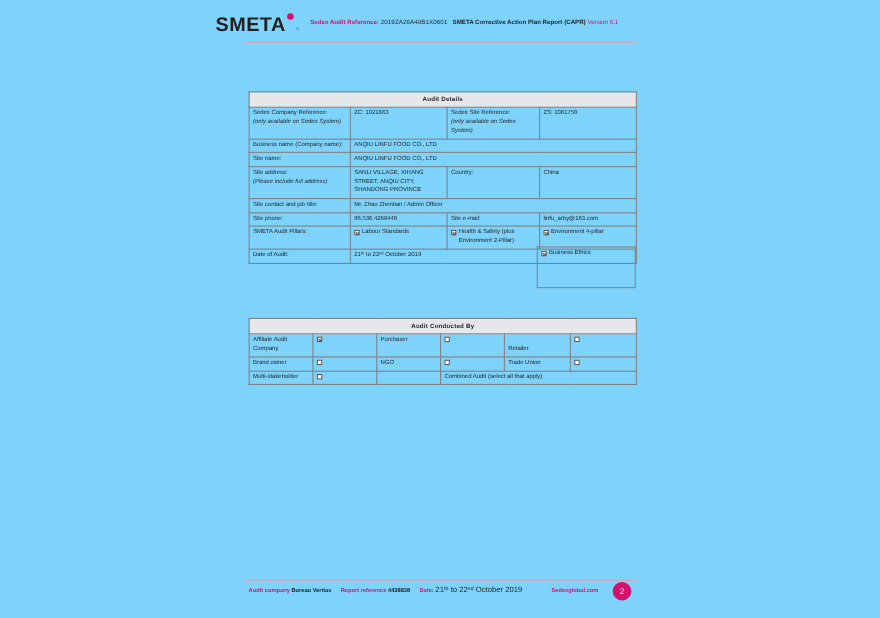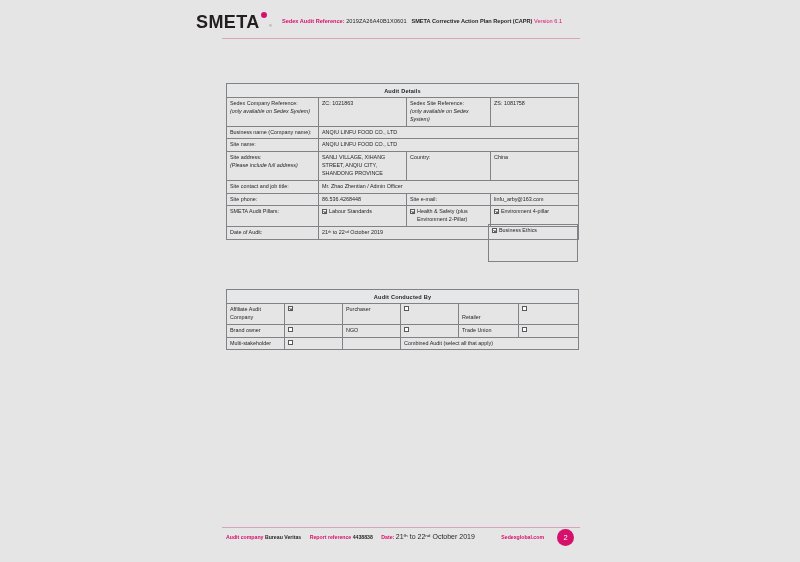--- a/index.html
+++ b/index.html
@@ -10,21 +10,21 @@
     width: 800px;
     height: 562px;
     background: #ffffff;
     font-family: "Liberation Sans", sans-serif;
     overflow: hidden;
   }
   .page {
     position: relative;
     width: 800px;
     height: 562px;
-    background: #e5e5e5;
+    background: #7dd3fc;
     box-sizing: border-box;
   }
 
   
   .header {
     position: absolute;
     left: 196px;
     top: 8px;
     width: 390px;
     height: 34px;

